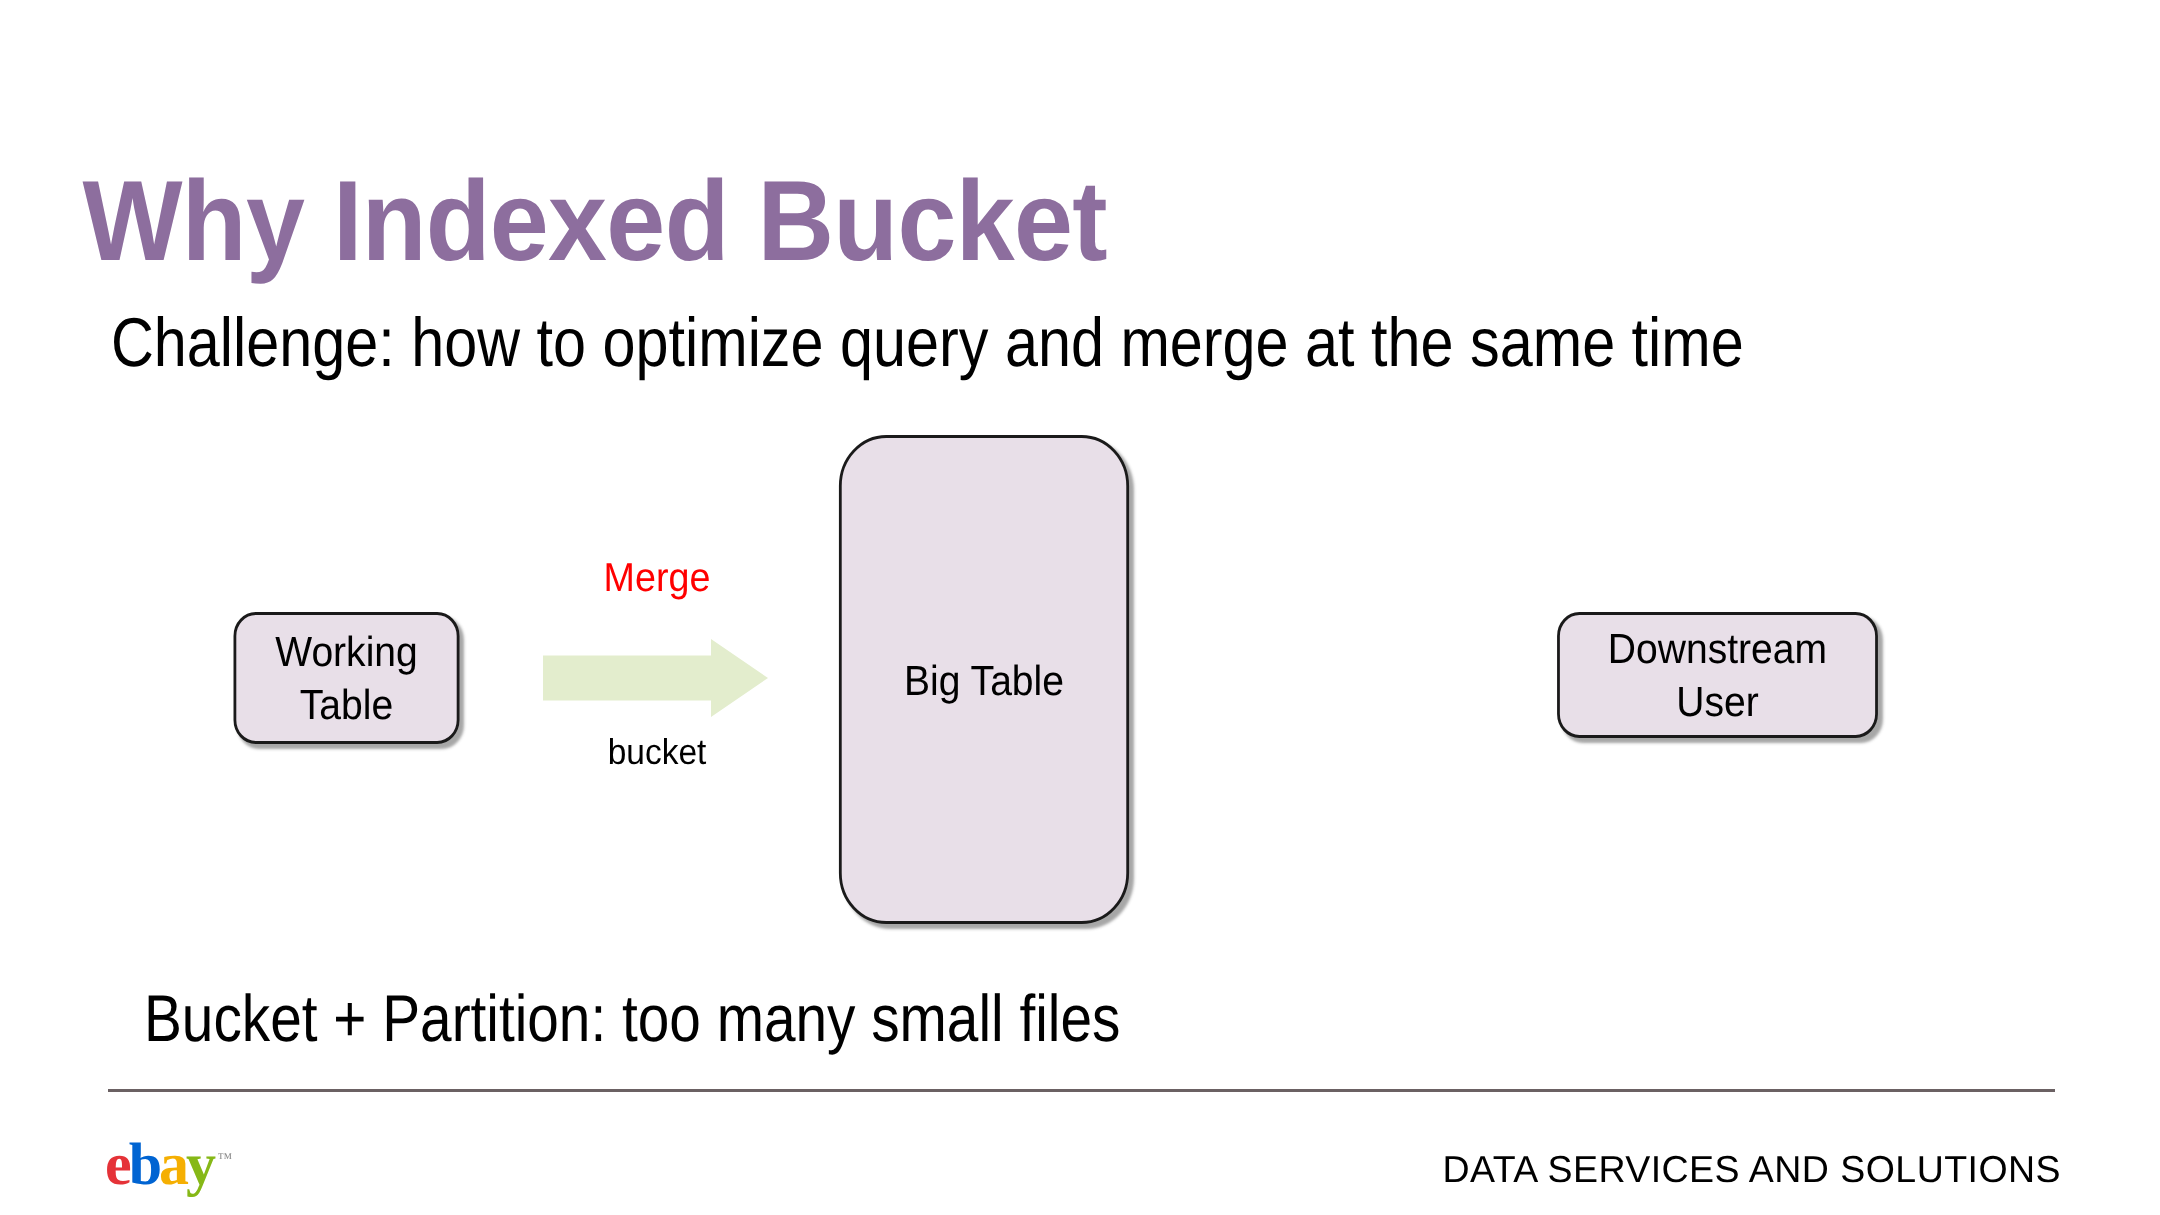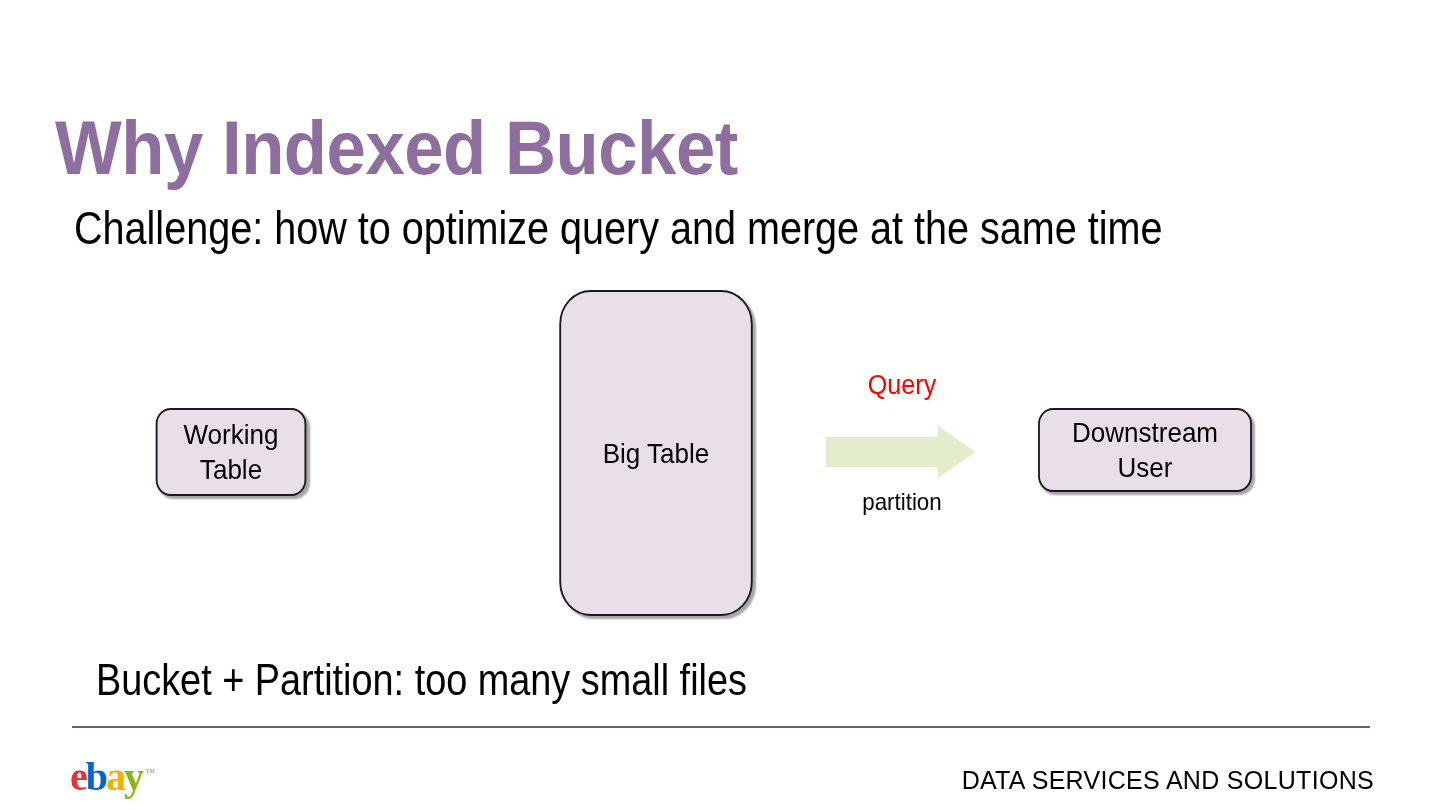--- a/index.html
+++ b/index.html
@@ -214,32 +214,32 @@
   <h1 id="slide-title">Why Indexed Bucket</h1>
 
   <div id="challenge-line">Challenge: how to optimize query and merge at the same time</div>
 
   <div id="diagram">
 
     <div class="node-box" id="node-working-table">
       <span>Working<br>Table</span>
     </div>
 
-
-    <div class="node-box" id="node-big-table">
-      <span>Big Table</span>
-    </div>
-
-    <div class="arrow-group" id="arrow-group-query">
-      <div class="arrow-label-top">Query</div>
+    <div class="arrow-group" id="arrow-group-merge">
+      <div class="arrow-label-top">Merge</div>
       <svg class="arrow-shape" viewBox="0 0 150 52" preserveAspectRatio="none">
         <polygon points="0,11 112,11 112,0 150,26 112,52 112,41 0,41" fill="#e3edcd"></polygon>
       </svg>
-      <div class="arrow-label-bottom">partition</div>
-    </div>
+      <div class="arrow-label-bottom">bucket</div>
+    </div>
+
+    <div class="node-box" id="node-big-table">
+      <span>Big Table</span>
+    </div>
+
 
     <div class="node-box" id="node-downstream-user">
       <span>Downstream<br>User</span>
     </div>
 
   </div>
 
   <div id="conclusion-line">Bucket + Partition: too many small files</div>
 
   <div id="footer-rule"></div>

